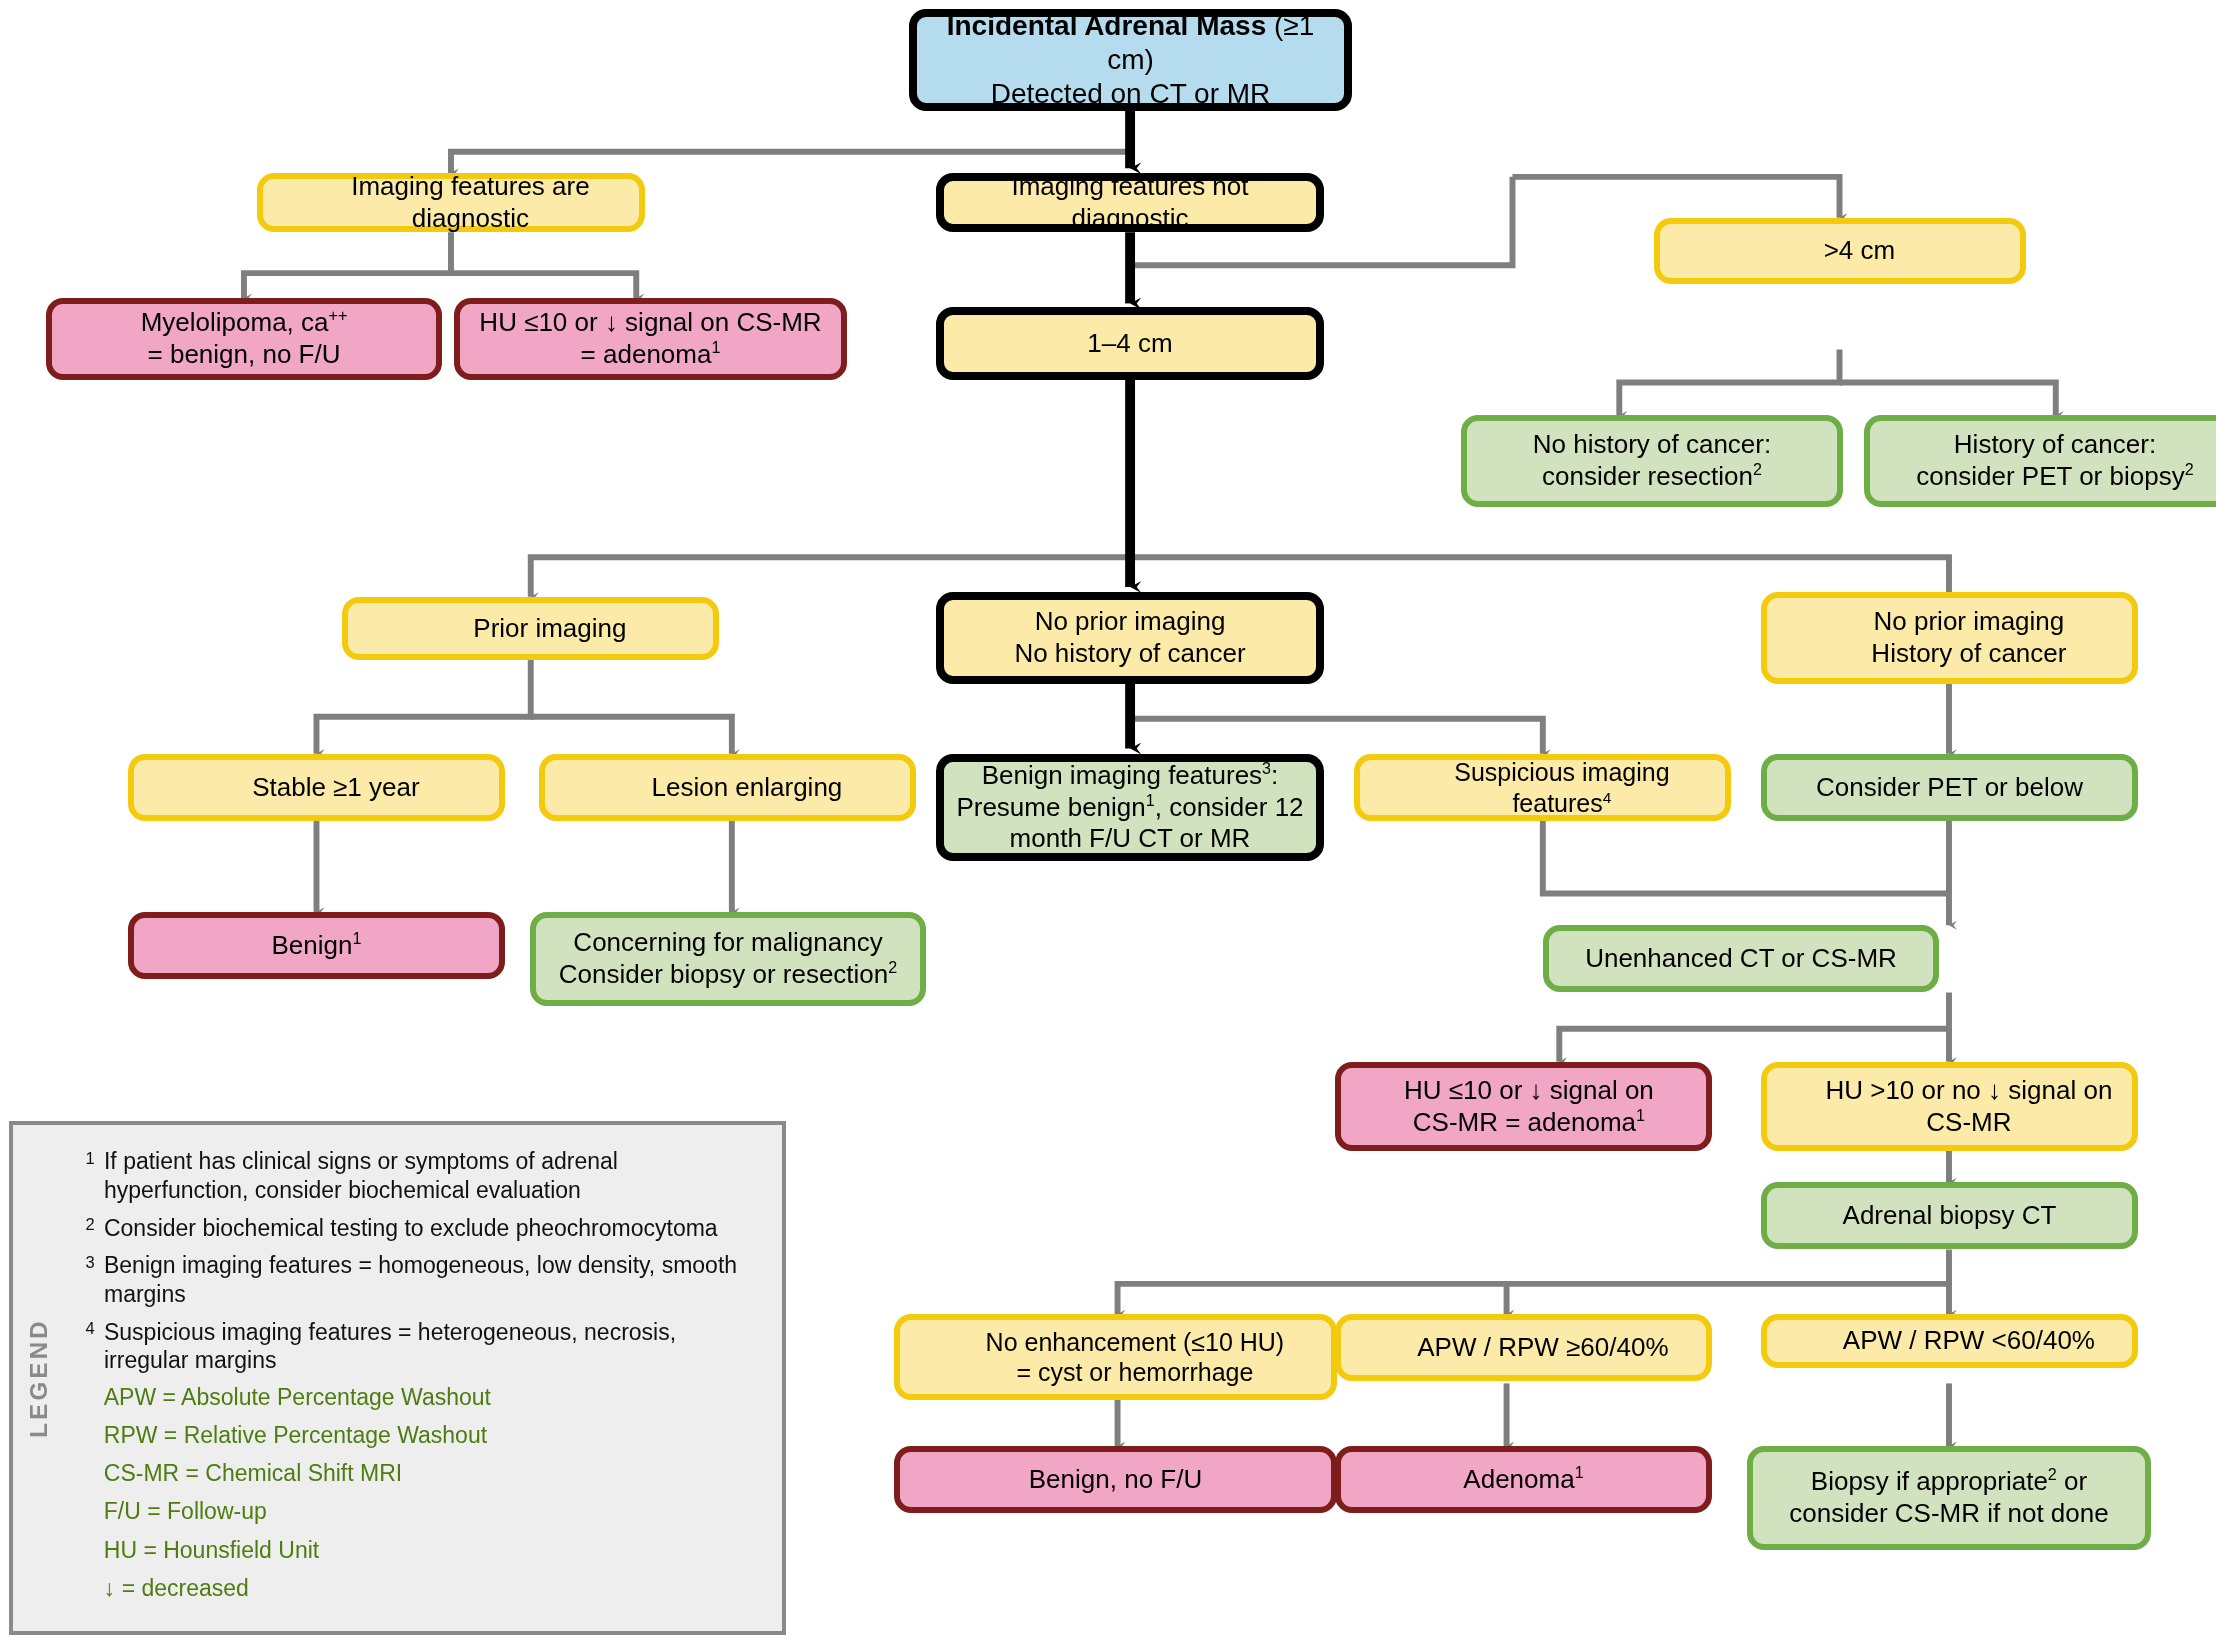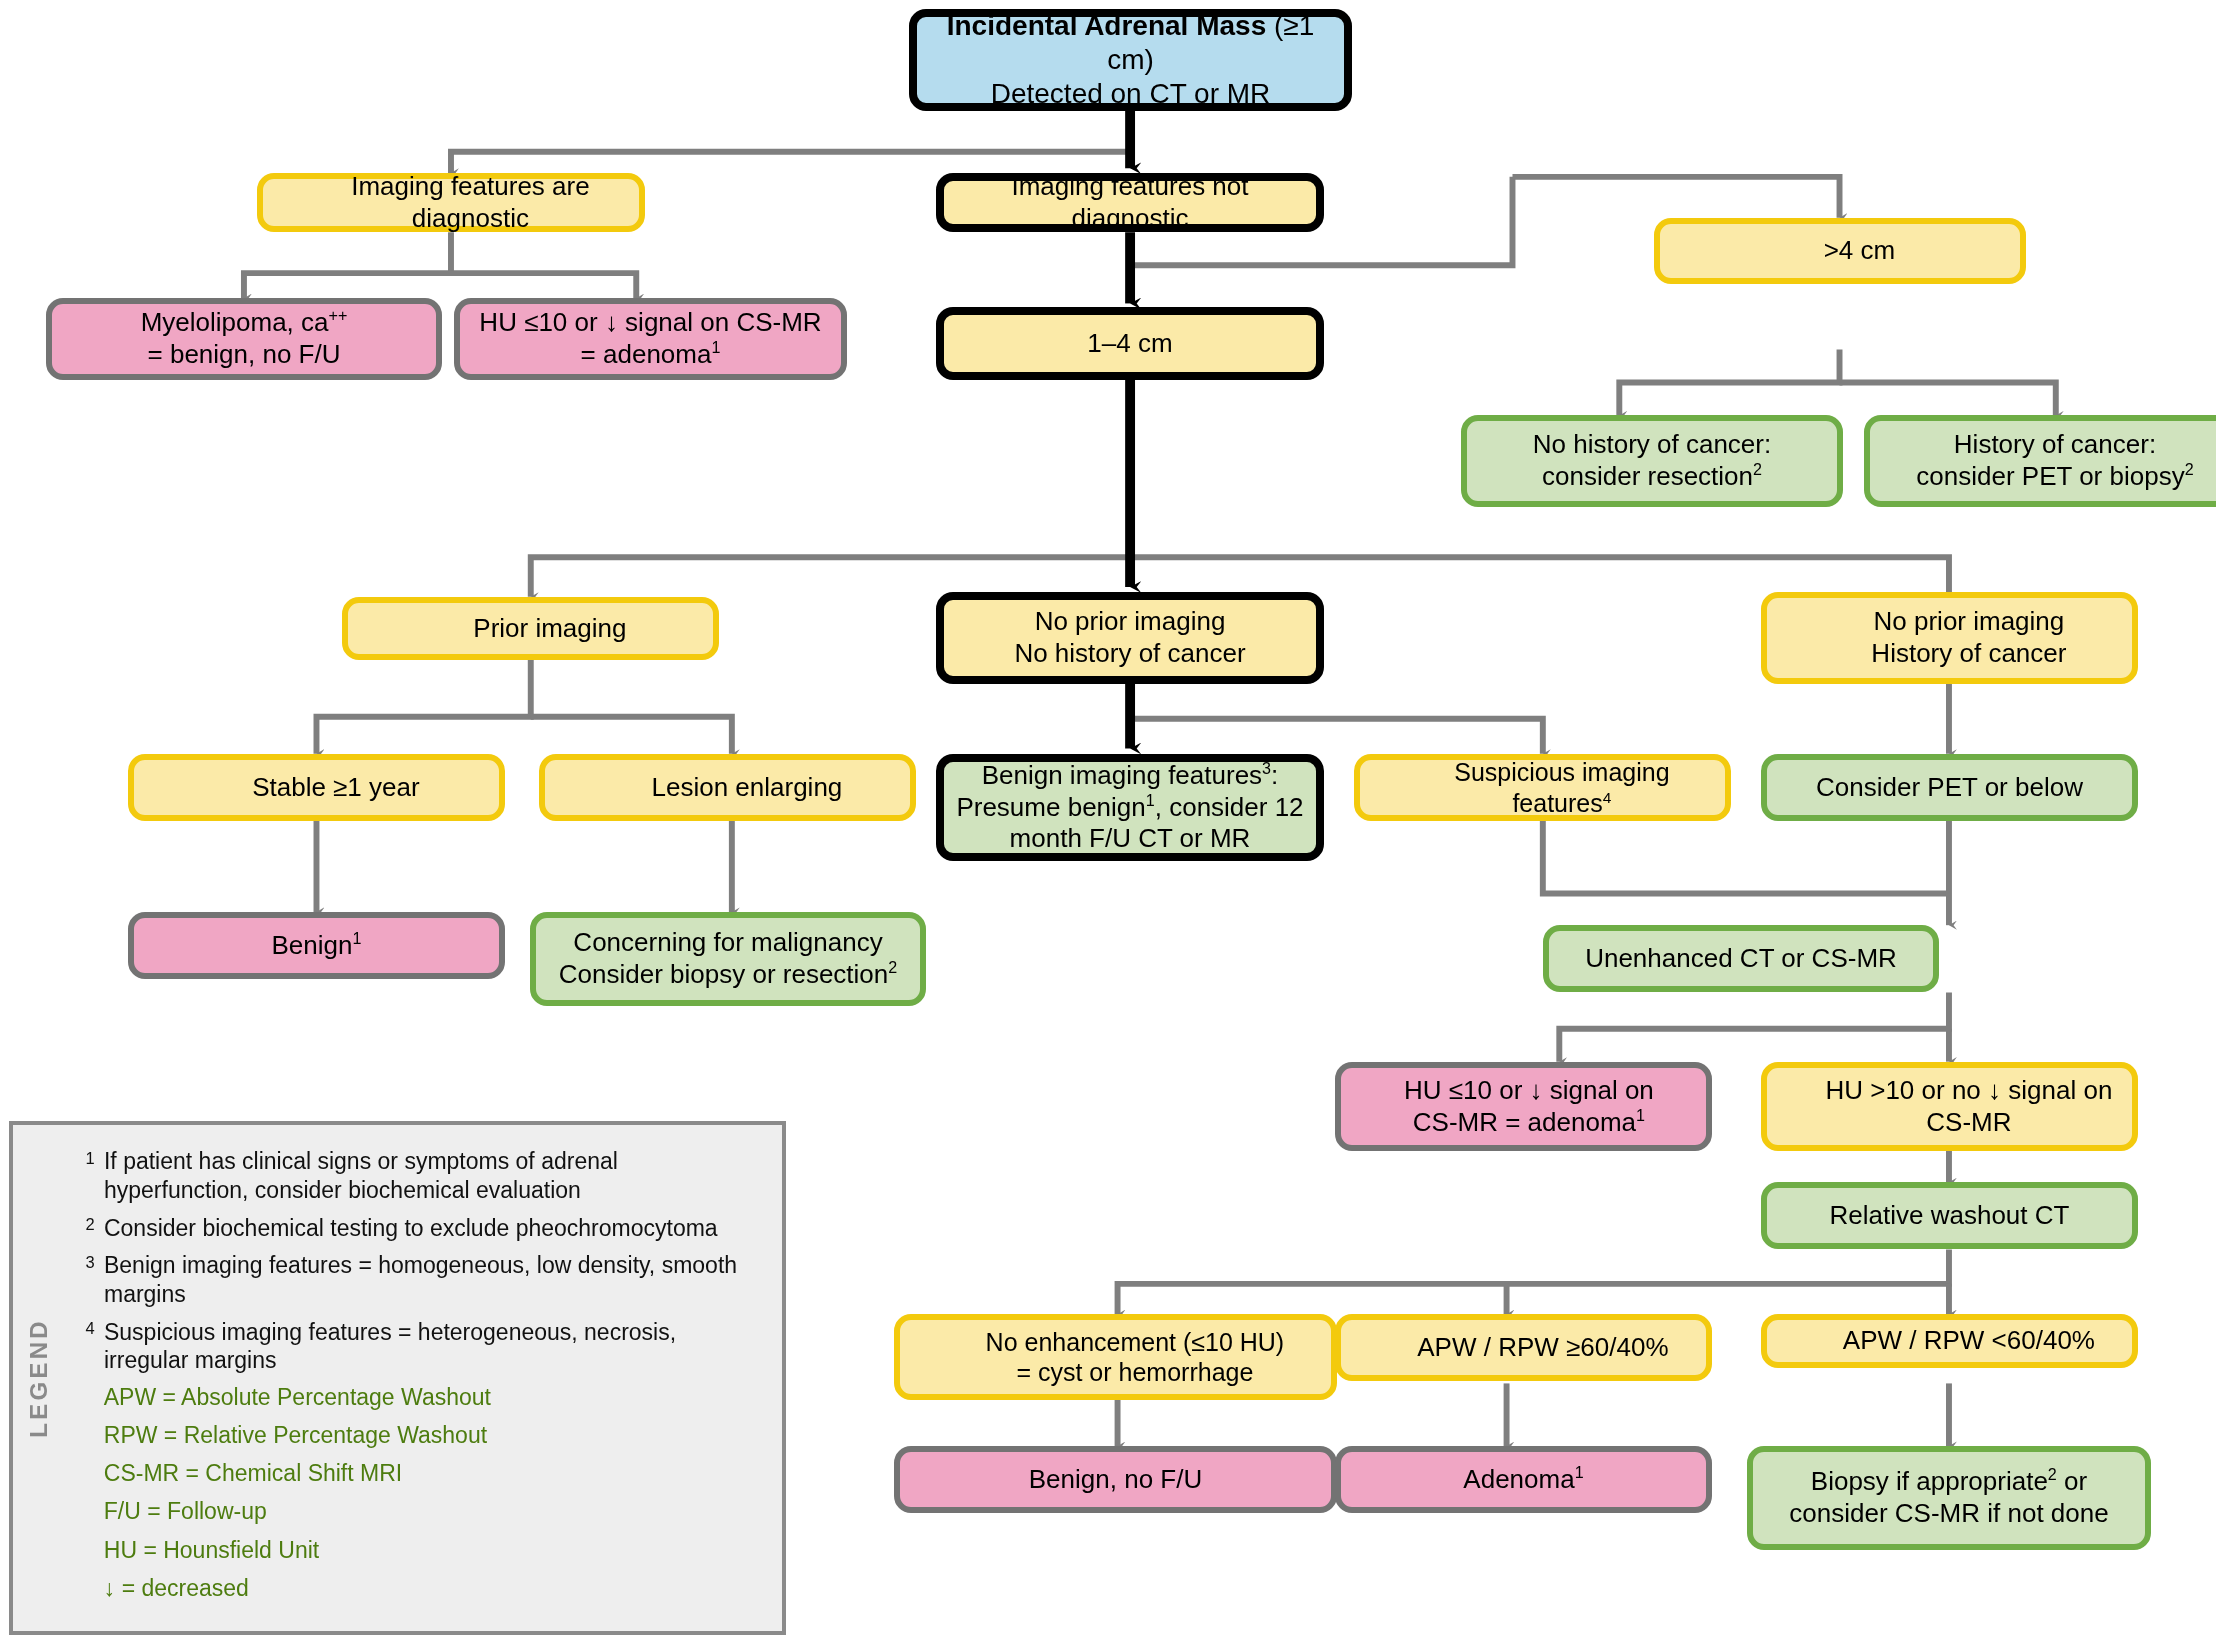--- a/index.html
+++ b/index.html
@@ -5,21 +5,21 @@
   html,body{margin:0;padding:0;background:#ffffff;}
   body{font-family:"Liberation Sans",sans-serif;}
   #canvas{position:relative;width:2216px;height:1644px;background:#fff;overflow:hidden;}
   svg#wires{position:absolute;left:0;top:0;width:2216px;height:1644px;pointer-events:none;}
   .node{position:absolute;box-sizing:border-box;display:flex;align-items:center;justify-content:center;
         text-align:center;border-radius:17px;line-height:1.22;padding:4px 9.2px;z-index:3;}
   .node .txt{width:100%;}
   
   .y  {background:#fbeaa8;border:6px solid #f3ca0d;padding-left:48px;}
   .yb {background:#fbeaa8;border:8px solid #000000;}
-  .p  {background:#f0a6c4;border:6px solid #737373;}
+  .p  {background:#f0a6c4;border:6px solid #7f1d1d;}
   .g  {background:#d0e3be;border:6px solid #6fad46;}
   .gb {background:#d0e3be;border:8px solid #000000;}
   .b  {background:#b5dcee;border:8px solid #000000;}
   .fs38{font-size:25px;}
   .fs40{font-size:26px;}
   .fs42{font-size:28px;}
   sup{font-size:0.62em;vertical-align:super;line-height:0;}
   .bold{font-weight:bold;}
   
   #legend{position:absolute;left:9.2px;top:1121px;width:777px;height:514px;
@@ -214,21 +214,21 @@
   </div>
 
   <div class="node y fs40" style="left:1761px;top:1062px;width:377px;height:89px;">
     <div class="txt">
       <div>HU &gt;10 or no ↓ signal on</div>
       <div>CS-MR</div>
     </div>
   </div>
 
   <div class="node g fs40" style="left:1761px;top:1182px;width:377px;height:67px;">
-    <span class="txt">Relative washout CT</span>
+    <span class="txt">Adrenal biopsy CT</span>
   </div>
 
   <div class="node y fs38" style="left:894px;top:1314px;width:443px;height:86px;">
     <div class="txt">
       <div>No enhancement (≤10 HU)</div>
       <div>= cyst or hemorrhage</div>
     </div>
   </div>
 
   <div class="node y fs40" style="left:1335px;top:1314px;width:377px;height:67px;">

